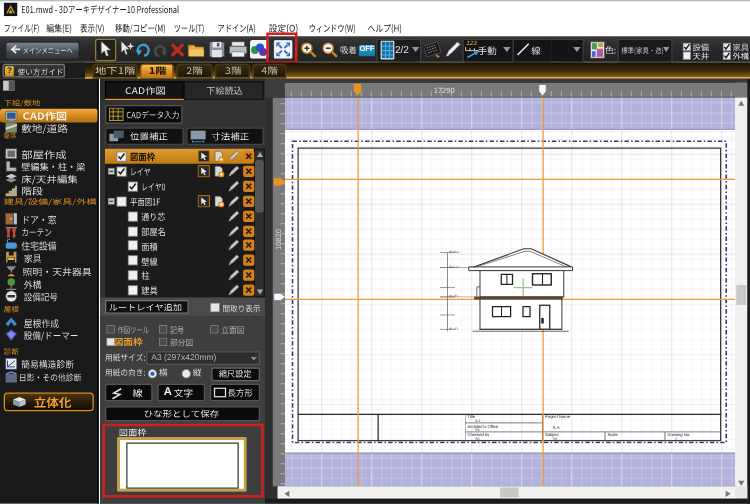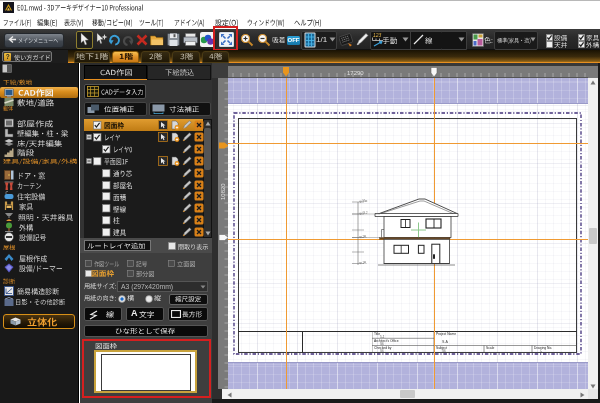--- a/index.html
+++ b/index.html
@@ -110,21 +110,21 @@
     <path d="M4.9 -4.8C4.8 -4.3 4.6 -3.5 4.5 -2.9L5 -2.9L5 -3.1L5.8 -3.1C5.6 -2.3 5.3 -1.6 4.9 -1.1C4.1 -2.1 3.8 -3.3 3.6 -4.5L3.6 -4.8L4.9 -4.8ZM2.4 -5.3L2.4 -4.8L3.1 -4.8C3.1 -3 3 -0.8 1.5 0.2C1.6 0.3 1.8 0.5 1.9 0.6C2.9 -0.2 3.4 -1.5 3.5 -2.9C3.7 -2.1 4 -1.4 4.5 -0.8C4.1 -0.4 3.5 -0.1 3 0.1C3.1 0.2 3.2 0.4 3.3 0.5C3.9 0.3 4.4 0 4.8 -0.4C5.2 0 5.7 0.3 6.2 0.6C6.3 0.4 6.4 0.2 6.6 0.1C6 -0.1 5.6 -0.4 5.2 -0.8C5.8 -1.4 6.2 -2.3 6.4 -3.5L6.1 -3.6L6 -3.6L5.1 -3.6C5.2 -4.2 5.3 -4.8 5.4 -5.3L5.1 -5.3L5 -5.3L2.4 -5.3ZM0.5 -5.1L0.5 -0.9L0.9 -0.9L0.9 -1.4L2.3 -1.4L2.3 -5.1L0.5 -5.1ZM0.9 -4.6L1.9 -4.6L1.9 -1.9L0.9 -1.9L0.9 -4.6ZM11.3 -5.7C11.2 -5.5 11 -5.2 10.9 -5L10.9 -5L9.2 -5L9.3 -5C9.2 -5.2 9 -5.5 8.8 -5.7L8.3 -5.6C8.5 -5.4 8.6 -5.2 8.7 -5L7.5 -5L7.5 -4.6L9.8 -4.6L9.8 -4.1L7.8 -4.1L7.8 -3.7L9.8 -3.7L9.8 -3.2L7.2 -3.2L7.2 -2.8L8.6 -2.8C8.2 -1.9 7.6 -1.2 7 -0.7C7.1 -0.6 7.3 -0.4 7.3 -0.3C7.8 -0.6 8.2 -1.1 8.5 -1.6L8.5 0.5L9 0.5L9 0.3L11.8 0.3L11.8 0.5L12.4 0.5L12.4 -2.4L8.9 -2.4C9 -2.5 9.1 -2.7 9.1 -2.8L13 -2.8L13 -3.2L10.3 -3.2L10.3 -3.7L12.4 -3.7L12.4 -4.1L10.3 -4.1L10.3 -4.6L12.7 -4.6L12.7 -5L11.4 -5C11.5 -5.1 11.7 -5.4 11.9 -5.6L11.3 -5.7ZM9 -1.3L11.8 -1.3L11.8 -0.9L9 -0.9L9 -1.3ZM9 -1.6L9 -2L11.8 -2L11.8 -1.6L9 -1.6ZM9 -0.5L11.8 -0.5L11.8 -0.1L9 -0.1L9 -0.5Z" fill="#e8e8e8"></path>
   </svg>
 <div style="position:absolute;left:287px;top:35.5px;width:13px;height:9px;background:linear-gradient(180deg,#2ba0d8,#1576a8);border-radius:1.5px"></div>
 <div style="position:absolute;left:287px;top:35.5px;width:13px;height:9px;font:bold 6px 'Liberation Sans';color:#fff;text-align:center;line-height:9px">OFF</div>
 <div style="position:absolute;left:301px;top:30.5px;width:36px;height:19px;background:#1c1c1c;border:1px solid #3e3e3e;border-radius:2px"></div>
 <svg style="position:absolute;left:304px;top:32px" width="12" height="16" viewBox="0 0 12 16">
     <rect x="0.5" y="0.5" width="11" height="15" rx="1" fill="#d8dce0"></rect>
     <rect x="1.5" y="1.5" width="9" height="13" fill="#1a6a9a"></rect>
     <path d="M4.5 1.5 L4.5 14.5 M7.5 1.5 L7.5 14.5 M1.5 5 L10.5 5 M1.5 8.5 L10.5 8.5 M1.5 12 L10.5 12" stroke="#4ab4e8" stroke-width="0.9"></path>
   </svg>
-<div style="position:absolute;left:316px;top:34.5px;font:8px 'Liberation Sans';color:#e0e0e0">1/1</div>
+<div style="position:absolute;left:316px;top:34.5px;font:8px 'Liberation Sans';color:#e0e0e0">2/2</div>
 <svg style="position:absolute;left:329px;top:37px" width="7" height="5" viewBox="0 0 7 5">
     <path d="M0.5 0.5 L6.5 0.5 L3.5 4.5 Z" fill="#999"></path>
   </svg>
 <svg style="position:absolute;left:339px;top:32px" width="14" height="15" viewBox="0 0 14 15">
     <g transform="rotate(-18 7 8)">
       <rect x="1" y="3" width="12" height="9" rx="1" fill="#1a1a1a" stroke="#555" stroke-width="0.6"></rect>
       <path d="M3 5 L11 5 M3 7 L11 7 M3 9 L11 9" stroke="#888" stroke-width="0.8" stroke-dasharray="1.2 0.8"></path>
     </g>
     <path d="M9 11 L13 13 L11 14.5 Z" fill="#d87a1a"></path>
   </svg>

